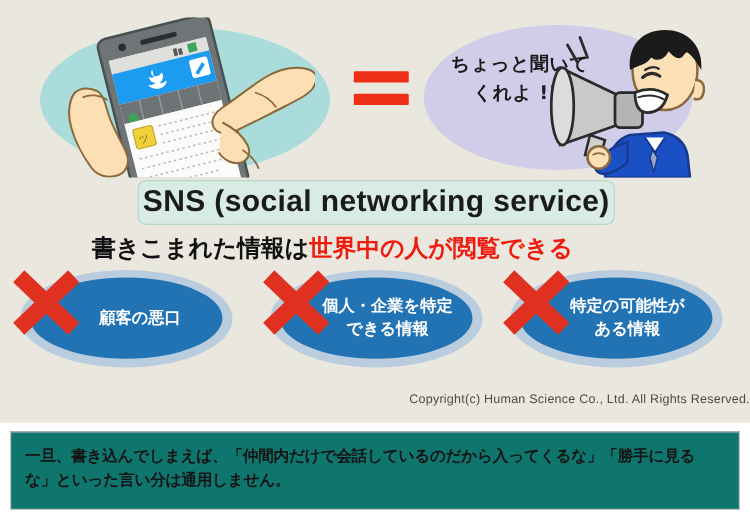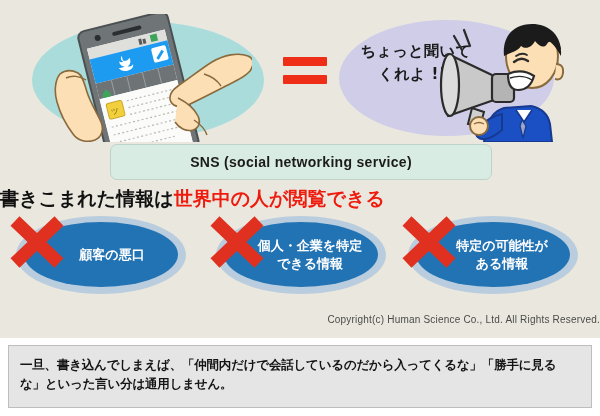--- a/index.html
+++ b/index.html
@@ -111,34 +111,34 @@
     background: #d9ece3;
     border: 1px solid #bcd4cb;
     border-radius: 7px;
     box-sizing: border-box;
     display: flex;
     align-items: center;
     justify-content: center;
   }
   .sns-banner-label {
     font-family: "Liberation Sans", sans-serif;
-    font-size: 14px;
+    font-size: 24px;
     font-weight: bold;
     color: #1b1b1b;
     letter-spacing: 0.3px;
     white-space: nowrap;
   }
 
   
   .subtitle {
     position: absolute;
     left: 0;
     top: 186px;
     width: 532px;
-    text-align: left;
+    text-align: center;
     font-family: "DejaVu Sans", sans-serif;
     font-size: 19px;
     font-weight: bold;
     color: #111111;
     white-space: nowrap;
   }
   .subtitle .accent { color: #ee1b0e; }
 
   
   .items-row {
@@ -213,21 +213,21 @@
     letter-spacing: 0.2px;
   }
 
   
   .caption-box {
     position: absolute;
     left: 8px;
     top: 345px;
     width: 584px;
     height: 63px;
-    background: #e5e5e5;
+    background: #0f766e;
     border: 1px solid #bdbdbd;
     box-sizing: border-box;
     padding: 9px 11px 14px 11px;
   }
   .caption-text {
     font-family: "DejaVu Sans", sans-serif;
     font-size: 12.5px;
     font-weight: 600;
     line-height: 1.55;
     color: #141414;

